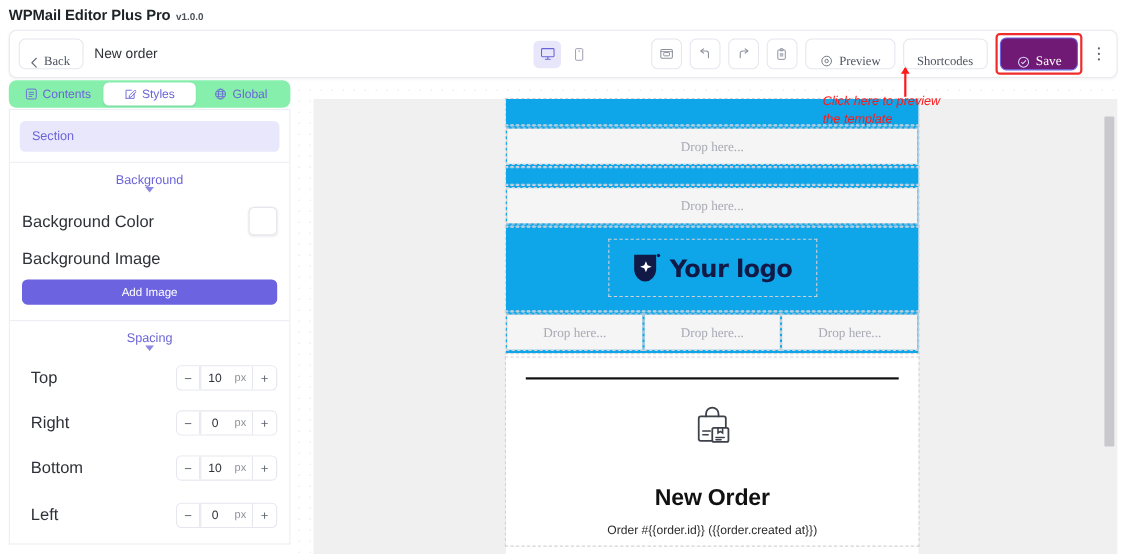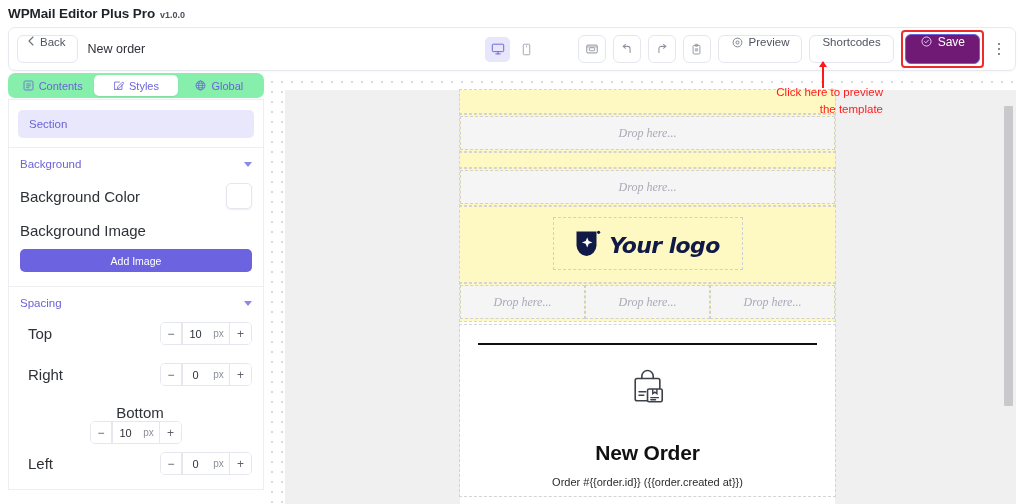--- a/index.html
+++ b/index.html
@@ -53,26 +53,26 @@
   }
 
   .tb-left { display: flex; align-items: center; padding-left: 8px; gap: 10px; }
 
   .btn {
     border: 1px solid #e6e7ee;
     background: #fff;
     border-radius: 6px;
     height: 28px;
     display: inline-flex;
-    align-items: flex-start;
+    align-items: flex-end;
     justify-content: center;
     gap: 5px;
     font-size: 11.5px;
     color: #4e545f;
-    font-family: Liberation Sans, sans-serif;
+    font-family: Liberation Serif, serif;
     cursor: pointer;
     white-space: nowrap;
   }
   .btn-back { padding: 0 11px 0 9px; }
   .doc-name { font-size: 12.5px; color: #2e3138; }
 
   .tb-center {
     position: absolute;
     left: 50%;
     transform: translateX(-50%);
@@ -187,20 +187,21 @@
   .group {
     border-top: 1px solid #eceef2;
     padding: 10px 11px 14px 11px;
   }
   .group-head {
     display: flex; align-items: center; justify-content: space-between;
     font-size: 11.5px;
     color: #6b64d8;
     cursor: pointer;
     margin-bottom: 13px;
+    flex-direction: column;
   }
   .caret {
     width: 0; height: 0;
     border-left: 4px solid transparent;
     border-right: 4px solid transparent;
     border-top: 5px solid #8d88e2;
   }
   .row {
     display: flex; align-items: center; justify-content: space-between;
     margin-bottom: 13px;
@@ -316,22 +317,21 @@
     outline: 1px dashed #cfcfd6;
     outline-offset: 0px;
     color: #a9aab4;
     font-family: "Liberation Serif", serif;
     font-size: 12px;
     display: flex; align-items: center; justify-content: center;
     cursor: pointer;
   }
   .sec {
     outline: 1px dashed #d3d3da;
-    background: #fef9c3;
-    font-style: italic;
+    background: #0ea5e9;
   }
 
   .row3 { display: flex; }
   .row3 > .dz { flex: 1; height: 32px; }
   .row3 > .dz + .dz { margin-left: 2px; }
 
   .logo-box {
     padding: 12px 0 14px 0;
   }
   .logo-inner {
@@ -378,25 +378,26 @@
     margin-top: 11px;
     padding-bottom: 8px;
   }
 
   
   .annot {
     position: absolute;
     left: 748px;
     top: 84px;
     width: 135px;
-    text-align: right;
+    text-align: left;
     color: #ff1a1a;
     font-size: 11.5px;
     line-height: 17px;
     pointer-events: none;
+    font-style: italic;
   }
   .arrow {
     position: absolute;
     left: 822px;
     top: 62px;
     width: 1.6px;
     height: 26px;
     background: #ff1a1a;
   }
   .arrow:before {
@@ -612,21 +613,21 @@
       <div class="row" style="margin-bottom:18px;">
         <span class="lbl lbl-ind">Right</span>
         <span class="stepper">
           <button class="sbtn minus">−</button>
           <span class="sval">0</span>
           <span class="sunit">px</span>
           <button class="sbtn plus">+</button>
         </span>
       </div>
 
-      <div class="row" style="margin-bottom:8px;flex-direction:column;">
+      <div class="row" style="margin-bottom:20px;">
         <span class="lbl lbl-ind">Bottom</span>
         <span class="stepper">
           <button class="sbtn minus">−</button>
           <span class="sval">10</span>
           <span class="sunit">px</span>
           <button class="sbtn plus">+</button>
         </span>
       </div>
 
       <div class="row">

